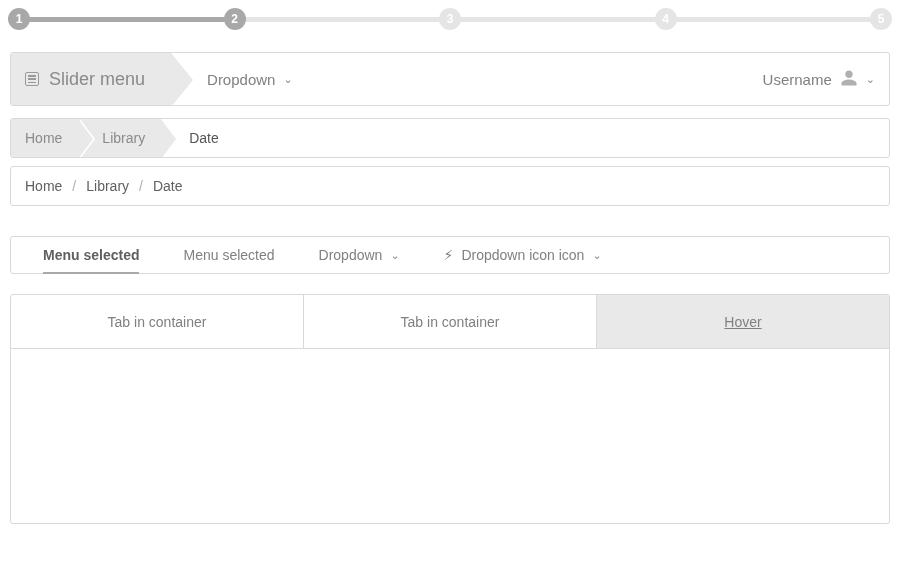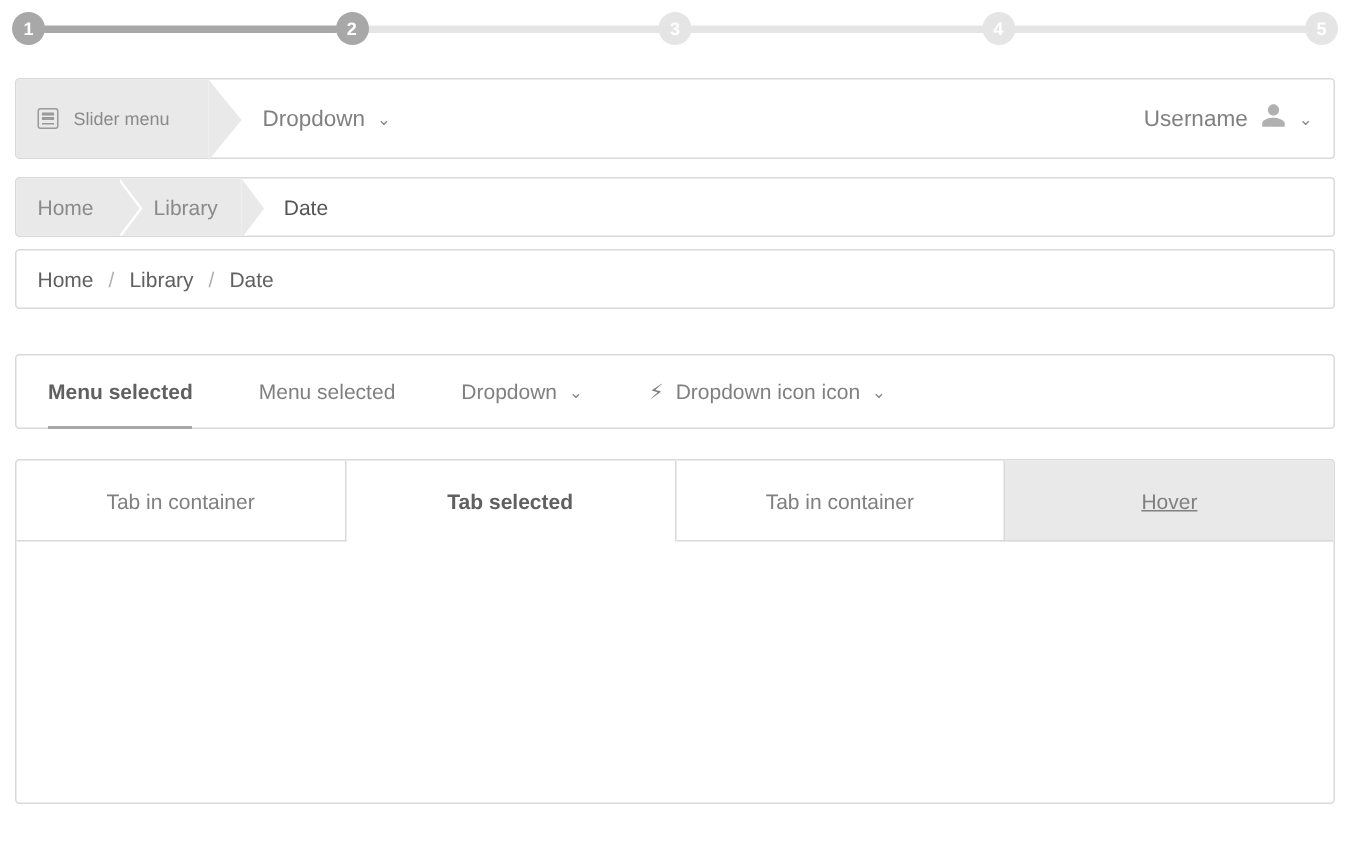--- a/index.html
+++ b/index.html
@@ -34,21 +34,21 @@
     height: 54px;
     margin-bottom: 12px;
   }
   .slider-menu {
     display: flex; align-items: center;
     background: #e9e9e9;
     padding: 0 26px 0 14px;
     position: relative;
     gap: 10px;
     color: #8a8a8a;
-    font-size: 12px;
+    font-size: 18px;
   }
   .slider-menu::after {
     content: "";
     position: absolute;
     right: -22px; top: 0;
     width: 0; height: 0;
     border-top: 27px solid transparent;
     border-bottom: 27px solid transparent;
     border-left: 22px solid #e9e9e9;
   }
@@ -112,22 +112,22 @@
     height: 40px;
     padding: 0 14px;
     gap: 10px;
     color: #606060;
   }
   .bc-slash .sep { color: #b0b0b0; }
 
   
   .menu-tabs {
     display: flex; align-items: center;
-    height: 50px;
-    padding: 0 21px;
+    height: 38px;
+    padding: 0 32px;
     gap: 44px;
     margin-top: 30px;
     margin-bottom: 20px;
   }
   .menu-item {
     position: relative;
     height: 100%;
     display: flex; align-items: center; gap: 8px;
     color: #808080;
   }
@@ -247,23 +247,20 @@
     <span>Dropdown icon icon</span>
     <span class="chevron">⌄</span>
   </div>
 </div>
 
 <div class="tab-container">
   <div class="tab-row">
     <div class="tab-cell">
         <span>Tab in container</span>
       </div>
-    <div class="tab-cell selected">
-        <span>Tab selected</span>
-      </div>
     <div class="tab-cell">
         <span>Tab in container</span>
       </div>
     <div class="tab-cell hover">
         <span>Hover</span>
       </div>
   </div>
   <div></div>
 </div>
 

